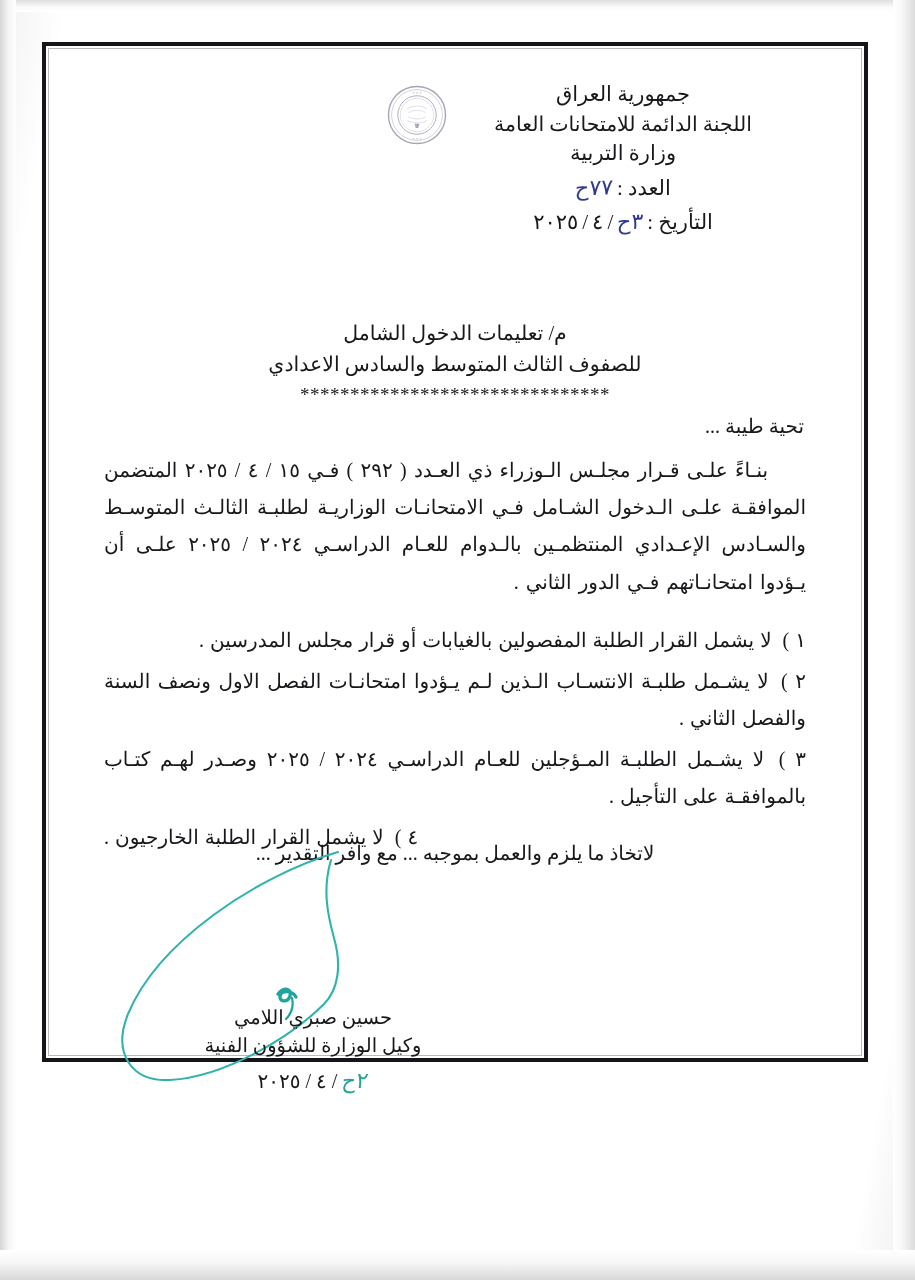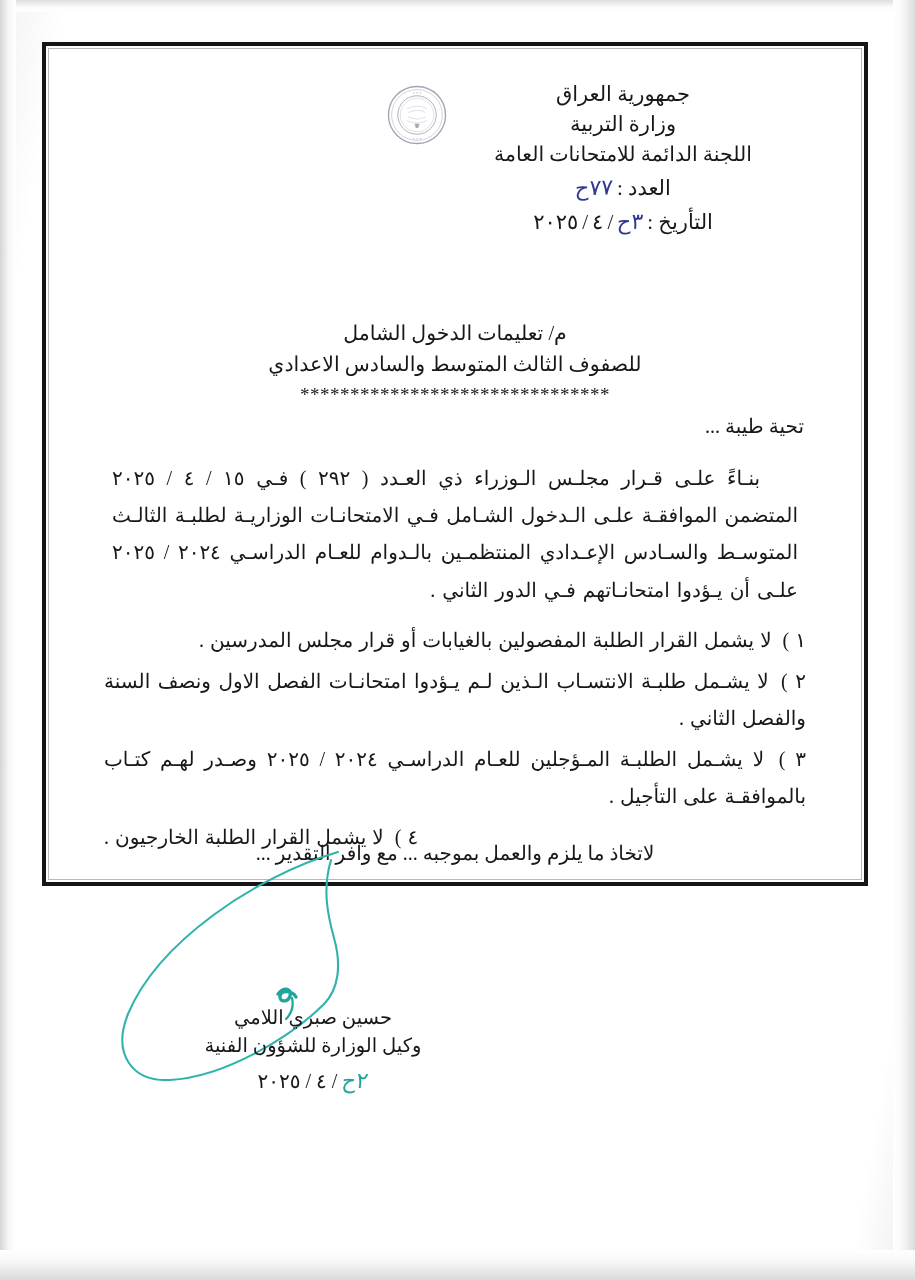--- a/index.html
+++ b/index.html
@@ -52,21 +52,21 @@
     width: 22px;
     background: linear-gradient(to left, #dcdcdc, #f8f8f8 60%, #ffffff);
   }
 
   
   .doc-frame {
     position: absolute;
     left: 42px;
     top: 42px;
     width: 826px;
-    height: 844px;
+    height: 1020px;
     border: 4px solid #15151a;
     box-sizing: border-box;
     background: #ffffff;
     box-shadow: inset 0 0 0 2px #ffffff, inset 0 0 0 3px #b9b9bd;
     text-decoration: underline;
   }
   .doc-inner {
     position: absolute;
     inset: 0;
     padding: 0;
@@ -156,21 +156,21 @@
     position: absolute;
     top: 406px;
     right: 58px;
     left: 58px;
     font-size: 20px;
     line-height: 1.86;
     text-align: justify;
     text-justify: inter-word;
     word-spacing: 2px;
   }
-  .body-block p { margin: 8px; text-indent: 38px; }
+  .body-block p { margin: 0; text-indent: 38px; }
 
   
   .exc-heading {
     position: absolute;
     top: 542px;
     right: 58px;
     left: 58px;
     text-align: right;
     font-size: 20px;
     font-weight: bold;
@@ -250,22 +250,22 @@
   <div class="paper-edge-top"></div>
   <div class="paper-edge-left"></div>
   <div class="paper-edge-right"></div>
   <div class="paper-edge-bottom"></div>
 
   <div class="doc-frame">
     <div class="doc-inner">
 
       <div class="letterhead">
         <div class="lh-line">جمهورية العراق</div>
+        <div class="lh-line wide">اللجنة الدائمة للامتحانات العامة</div>
         <div class="lh-line">وزارة التربية</div>
-        <div class="lh-line wide">اللجنة الدائمة للامتحانات العامة</div>
 
         <div class="ref-row">
           <span>العدد  :</span>
           <span class="handwrite">٧٧ح</span>
         </div>
 
         <div class="ref-row date-row">
           <span>التأريخ :</span>
           <span class="handwrite">٣ح</span>
           <span>/</span>

